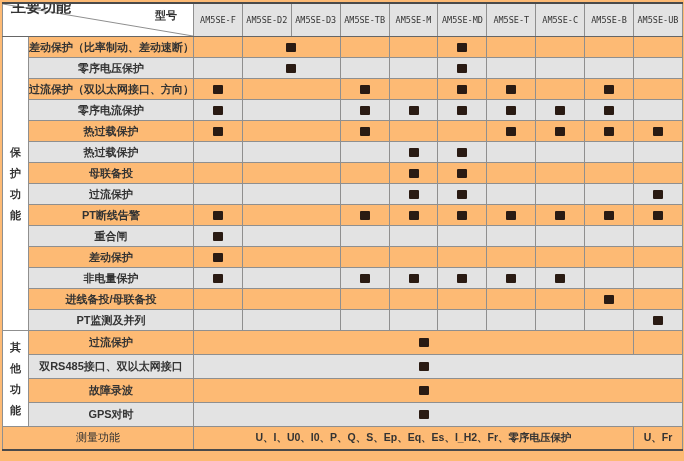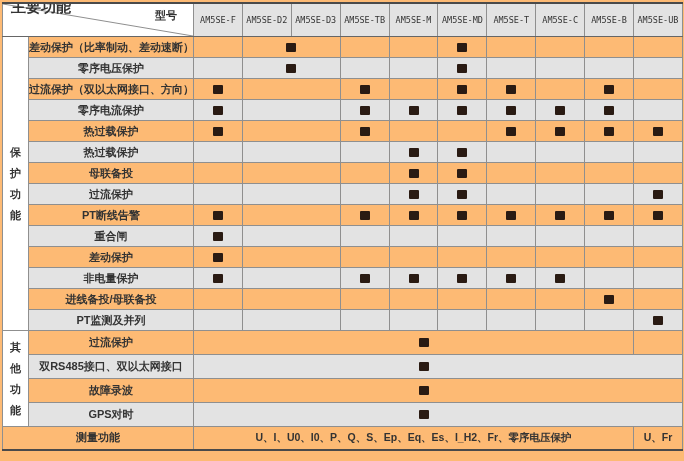--- a/index.html
+++ b/index.html
@@ -29,21 +29,21 @@
   tr.mrow { height:23px; }
   tr.g td { background:#e3e3e3; }
   td.vlabel { background:#ffffff !important; font-size:11px; font-weight:700; }
   td.vlabel div { line-height:21px; }
   td.fname { font-size:11px; font-weight:700; white-space:nowrap; }
   td.merged { position:relative; }
   .mk { display:inline-block; width:10px; height:9px; background:#2a1b13;
         border-radius:1px; vertical-align:middle; }
   .mk.abs { position:absolute; left:225px; top:50%; margin-top:-4.5px; }
   tr.sec-top td { border-top-color:#666; }
-  td.mlabel { font-size:11px; font-weight:700; }
+  td.mlabel { font-size:11px; font-weight:400; }
   td.mtext { font-size:10.5px; font-weight:700; }
 </style>
 </head>
 <body>
 
 <div class="page">
   <table class="spec">
     <colgroup>
       <col style="width:26px">
         <col style="width:165px">

